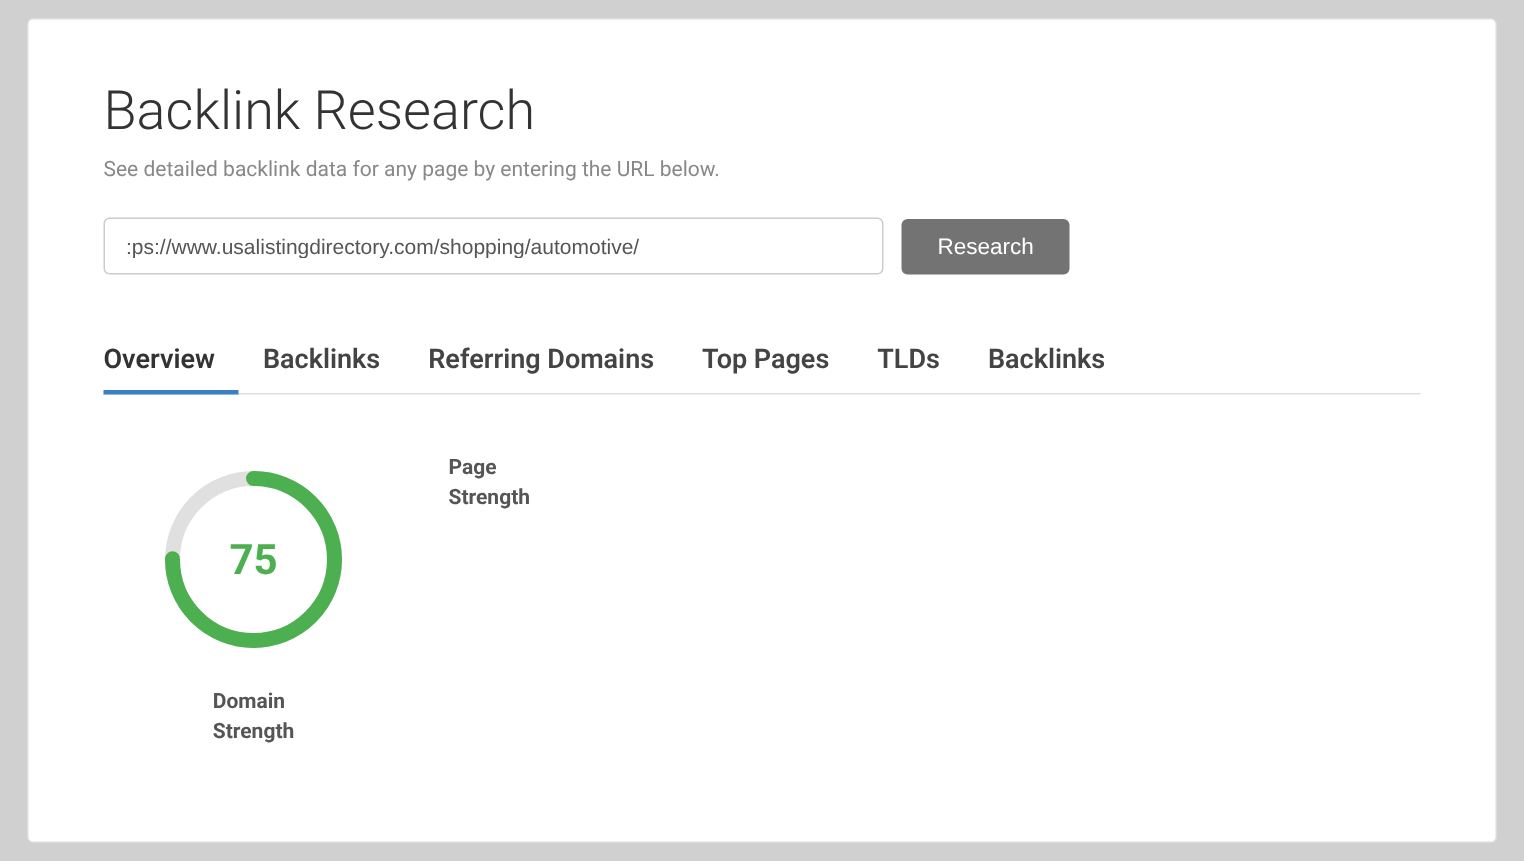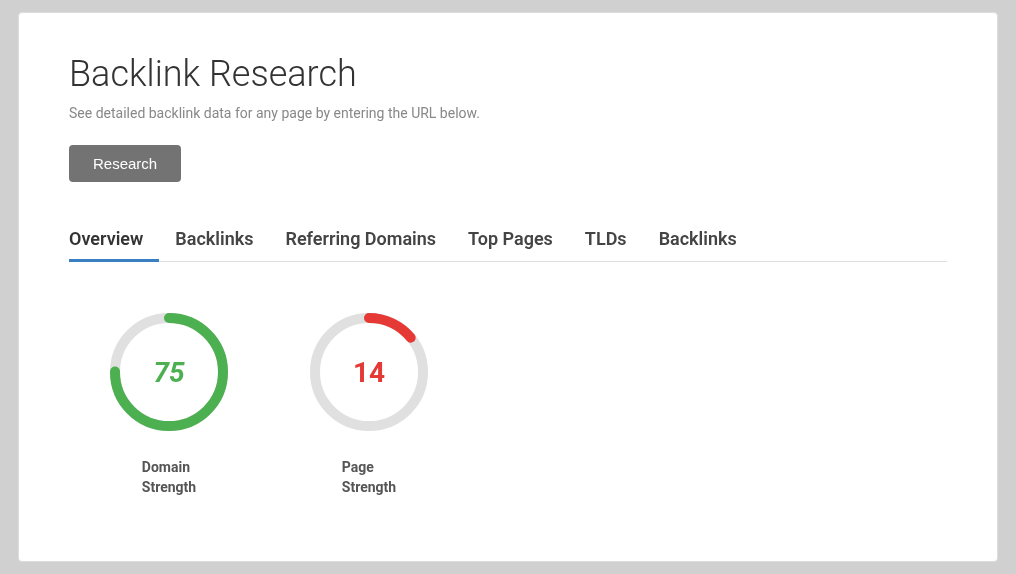--- a/index.html
+++ b/index.html
@@ -100,37 +100,38 @@
       height: 140px;
     }
     .gauge-value {
       position: absolute;
       top: 50%;
       left: 50%;
       transform: translate(-50%, -50%);
       font-size: 28px;
       font-weight: 700;
     }
-    .gauge-value.green { color: #4caf50; font-style: italic; }
+    .gauge-value.green { color: #4caf50; }
     .gauge-value.red { color: #e53935; }
     .metric-label {
       font-size: 14px;
       font-weight: 700;
       color: #555;
       line-height: 1.4;
     }
   </style>
 </head>
 <body>
 
 <div class="card">
   <h1 class="page-title">Backlink Research</h1>
   <p class="subtitle">See detailed backlink data for any page by entering the URL below.</p>
 
   <div class="search-row">
+    <input class="url-input" type="text" value=":ps://www.usalistingdirectory.com/shopping/automotive/" style="">
     <button class="research-btn">Research</button>
   </div>
 
   <div class="tabs">
     <a class="tab-item active">Overview</a>
     <a class="tab-item">Backlinks</a>
     <a class="tab-item">Referring Domains</a>
     <a class="tab-item">Top Pages</a>
     <a class="tab-item">TLDs</a>
     <a class="tab-item">Backlinks</a>
@@ -145,25 +146,16 @@
           <circle cx="70" cy="70" r="54" fill="none" stroke="#e0e0e0" stroke-width="10" stroke-dasharray="339.3" stroke-dashoffset="0" transform="rotate(-90 70 70)"></circle>
 
           <circle cx="70" cy="70" r="54" fill="none" stroke="#4caf50" stroke-width="10" stroke-linecap="round" stroke-dasharray="254.5 84.8" transform="rotate(-90 70 70)"></circle>
         </svg>
         <span class="gauge-value green">75</span>
       </div>
       <div class="metric-label">Domain<br>Strength</div>
     </div>
 
     <div class="metric-item">
-      <div class="gauge-container">
-        <svg viewBox="0 0 140 140">
-
-          <circle cx="70" cy="70" r="54" fill="none" stroke="#e0e0e0" stroke-width="10" stroke-dasharray="339.3" stroke-dashoffset="0" transform="rotate(-90 70 70)"></circle>
-
-          <circle cx="70" cy="70" r="54" fill="none" stroke="#e53935" stroke-width="10" stroke-linecap="round" stroke-dasharray="47.5 291.8" transform="rotate(-90 70 70)"></circle>
-        </svg>
-        <span class="gauge-value red">14</span>
-      </div>
       <div class="metric-label">Page<br>Strength</div>
     </div>
   </div>
 </div>
 
 </body></html>

